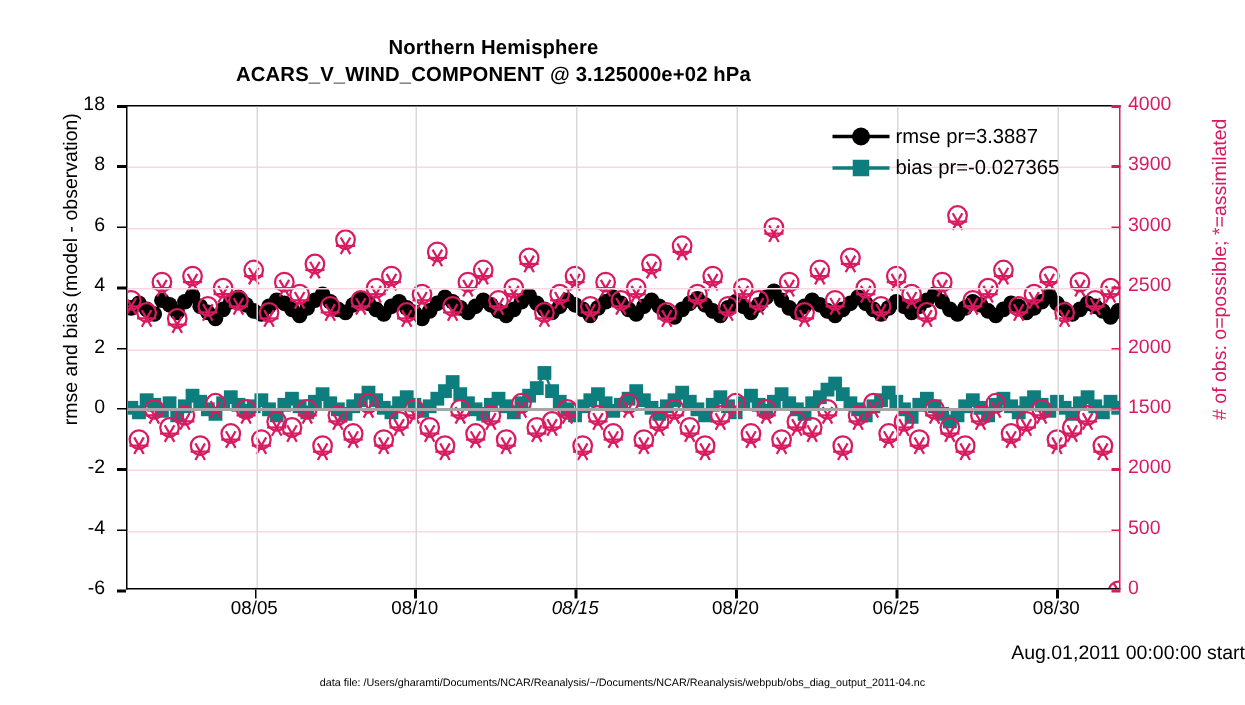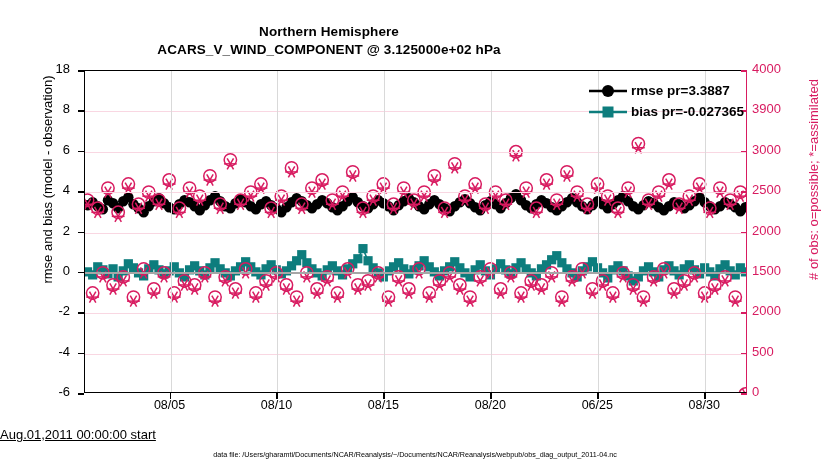--- a/index.html
+++ b/index.html
@@ -34,26 +34,26 @@
 
   #ylabel-left{
     position:absolute;left:-118px;top:172px;width:330px;text-align:center;
     transform:rotate(-90deg);font-size:13px;
   }
   #ylabel-right{
     position:absolute;left:648px;top:172px;width:330px;text-align:center;
     transform:rotate(-90deg);font-size:13px;color:#d81b60;
   }
 
-  #legend{position:absolute;left:587px;top:80px;width:190px;font-weight:bold;}
+  #legend{position:absolute;left:553px;top:80px;width:190px;}
   .legrow{display:flex;align-items:center;height:21px;}
   .legmark{width:42px;height:18px;flex:none;}
   .legtext{font-size:13.5px;white-space:nowrap;padding-left:2px;}
 
-  #xcaption{position:absolute;left:0;top:427px;width:830px;text-align:left;font-size:13px;text-decoration:underline;}
+  #xcaption{position:absolute;left:0;top:427px;width:830px;text-align:right;font-size:13px;}
   #datafile{position:absolute;left:0;top:450px;width:830px;text-align:center;font-size:7.2px;color:#000;}
 </style>
 </head>
 <body>
 
 <div id="root">
 
   <div class="title1">Northern Hemisphere</div>
   <div class="title2">ACARS_V_WIND_COMPONENT @ 3.125000e+02 hPa</div>
 
@@ -904,21 +904,21 @@
       <div class="ytick-r" style="left: 752px; top: 303.25px;">2000</div>
       <div class="tickmark-r" style="top: 352.625px;"></div>
       <div class="ytick-r" style="left: 752px; top: 343.625px;">500</div>
       <div class="tickmark-r" style="top: 393px;"></div>
       <div class="ytick-r" style="left: 752px; top: 384px;">0</div>
       <div class="xtickmark" style="left: 169.548px;"></div>
       <div class="xtick" style="left: 139.548px;">08/05</div>
       <div class="xtickmark" style="left: 276.484px;"></div>
       <div class="xtick" style="left: 246.484px;">08/10</div>
       <div class="xtickmark" style="left: 383.419px;"></div>
-      <div class="xtick" style="left: 353.419px;">08/15</div>
+      <div class="xtick" style="left: 353.419px; font-style: italic;">08/15</div>
       <div class="xtickmark" style="left: 490.355px;"></div>
       <div class="xtick" style="left: 460.355px;">08/20</div>
       <div class="xtickmark" style="left: 597.29px;"></div>
       <div class="xtick" style="left: 567.29px;">06/25</div>
       <div class="xtickmark" style="left: 704.226px;"></div>
       <div class="xtick" style="left: 674.226px;">08/30</div>
     </div>
 
   <div id="legend">
       <div class="legrow">

